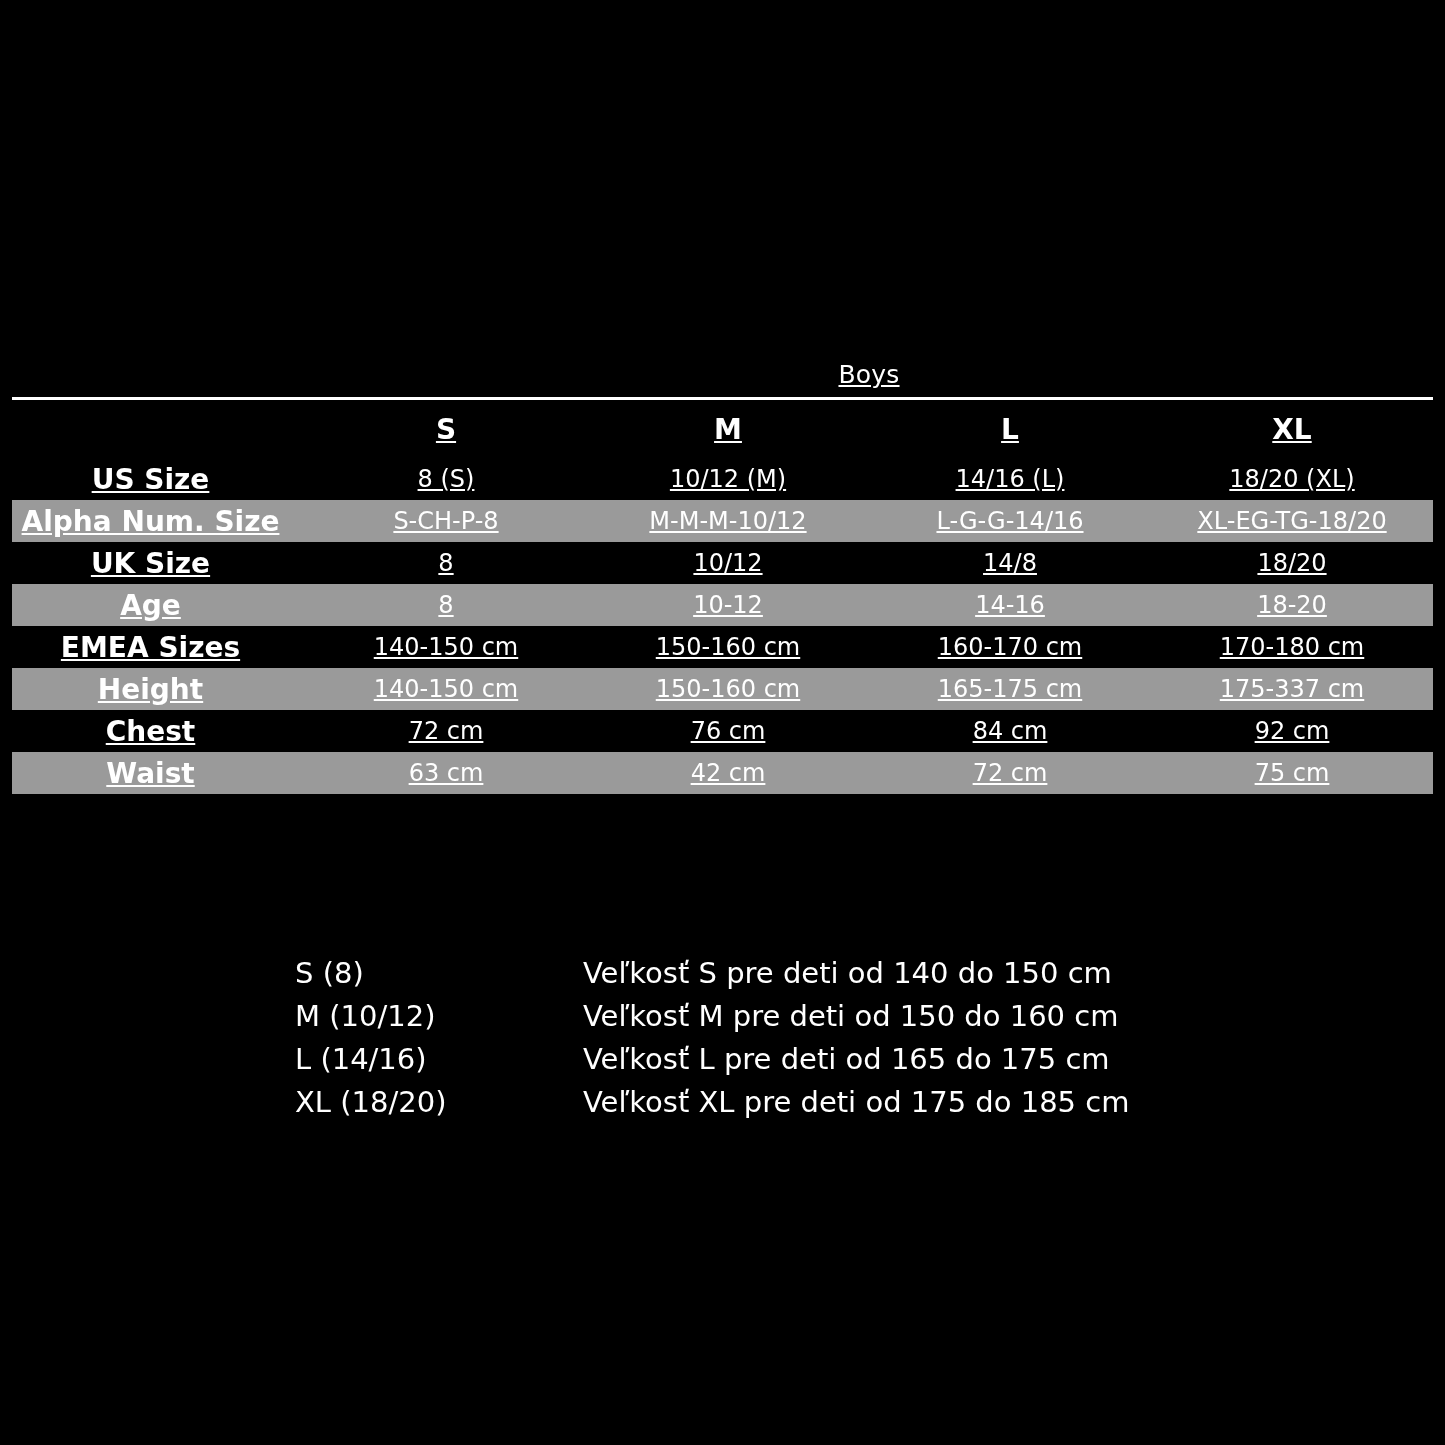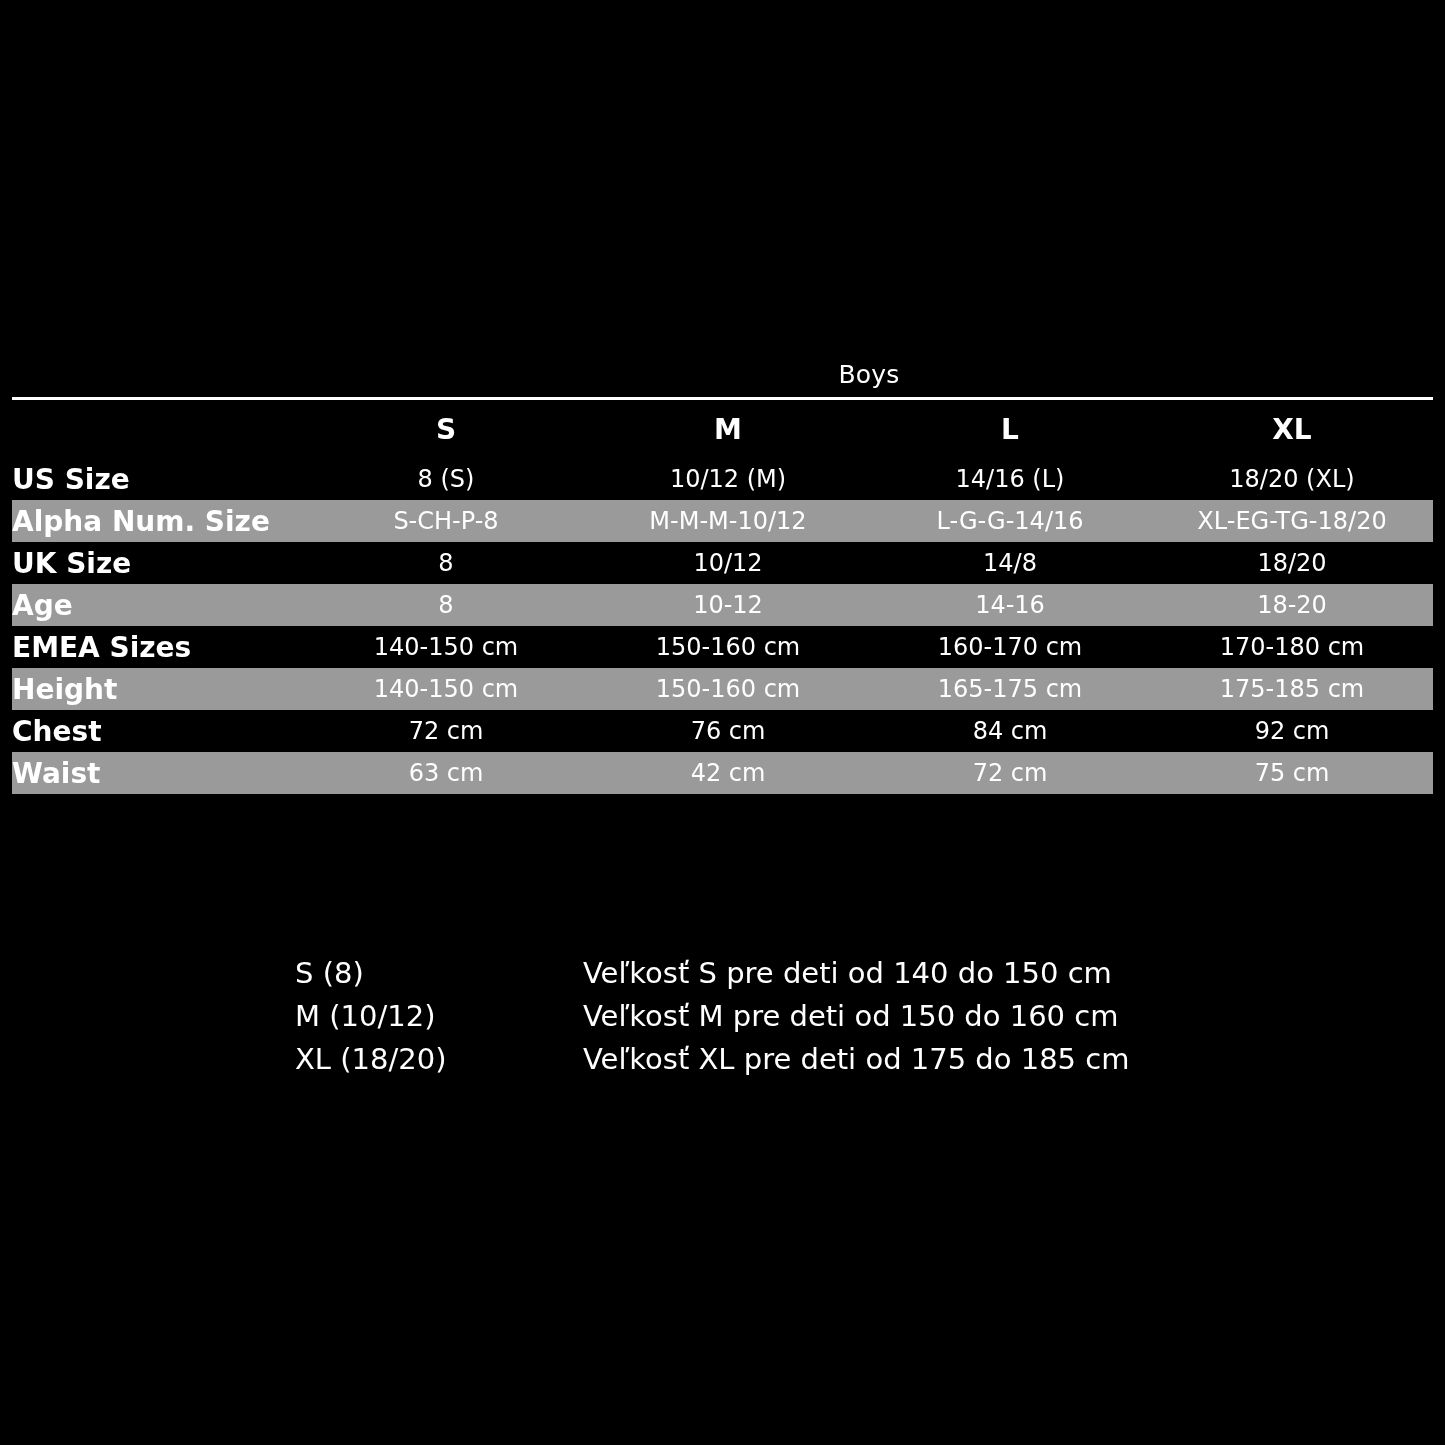--- a/index.html
+++ b/index.html
@@ -20,20 +20,21 @@
     height: 1445px;
     background: #000000;
   }
 
   
   .chart-wrap {
     position: absolute;
     left: 0;
     top: 352px;
     width: 1445px;
+    text-decoration: underline;
   }
   table.size-table {
     border-collapse: collapse;
     width: 1421px;
     margin: 0 12px;
     table-layout: fixed;
   }
   table.size-table td,
   table.size-table th {
     padding: 0;
@@ -70,21 +71,21 @@
     font-size: 28px;
     font-weight: bold;
     color: #ffffff;
   }
 
   .data-row td {
     height: 42px;
     vertical-align: middle;
   }
   .row-label {
-    text-align: left;
+    text-align: center;
     padding-right: 16px !important;
     font-size: 28px;
     font-weight: bold;
     color: #ffffff;
     white-space: nowrap;
   }
   .cell {
     text-align: center;
     font-size: 24px;
     color: #ffffff;
@@ -196,21 +197,21 @@
           <td class="cell">150-160 cm</td>
           <td class="cell">160-170 cm</td>
           <td class="cell">170-180 cm</td>
         </tr>
 
         <tr class="data-row shaded">
           <td class="row-label">Height</td>
           <td class="cell">140-150 cm</td>
           <td class="cell">150-160 cm</td>
           <td class="cell">165-175 cm</td>
-          <td class="cell">175-185 cm</td>
+          <td class="cell">175-337 cm</td>
         </tr>
 
         <tr class="data-row">
           <td class="row-label">Chest</td>
           <td class="cell">72 cm</td>
           <td class="cell">76 cm</td>
           <td class="cell">84 cm</td>
           <td class="cell">92 cm</td>
         </tr>
 
@@ -229,18 +230,22 @@
   <div class="legend">
     <div class="legend-row">
       <div class="legend-code">S (8)</div>
       <div class="legend-desc">Veľkosť S pre deti od 140 do 150 cm</div>
     </div>
     <div class="legend-row">
       <div class="legend-code">M (10/12)</div>
       <div class="legend-desc">Veľkosť M pre deti od 150 do 160 cm</div>
     </div>
     <div class="legend-row">
+      <div class="legend-code">L (14/16)</div>
+      <div class="legend-desc">Veľkosť L pre deti od 165 do 175 cm</div>
+    </div>
+    <div class="legend-row">
       <div class="legend-code">XL (18/20)</div>
       <div class="legend-desc">Veľkosť XL pre deti od 175 do 185 cm</div>
     </div>
   </div>
 
 </div>
 
 </body></html>

